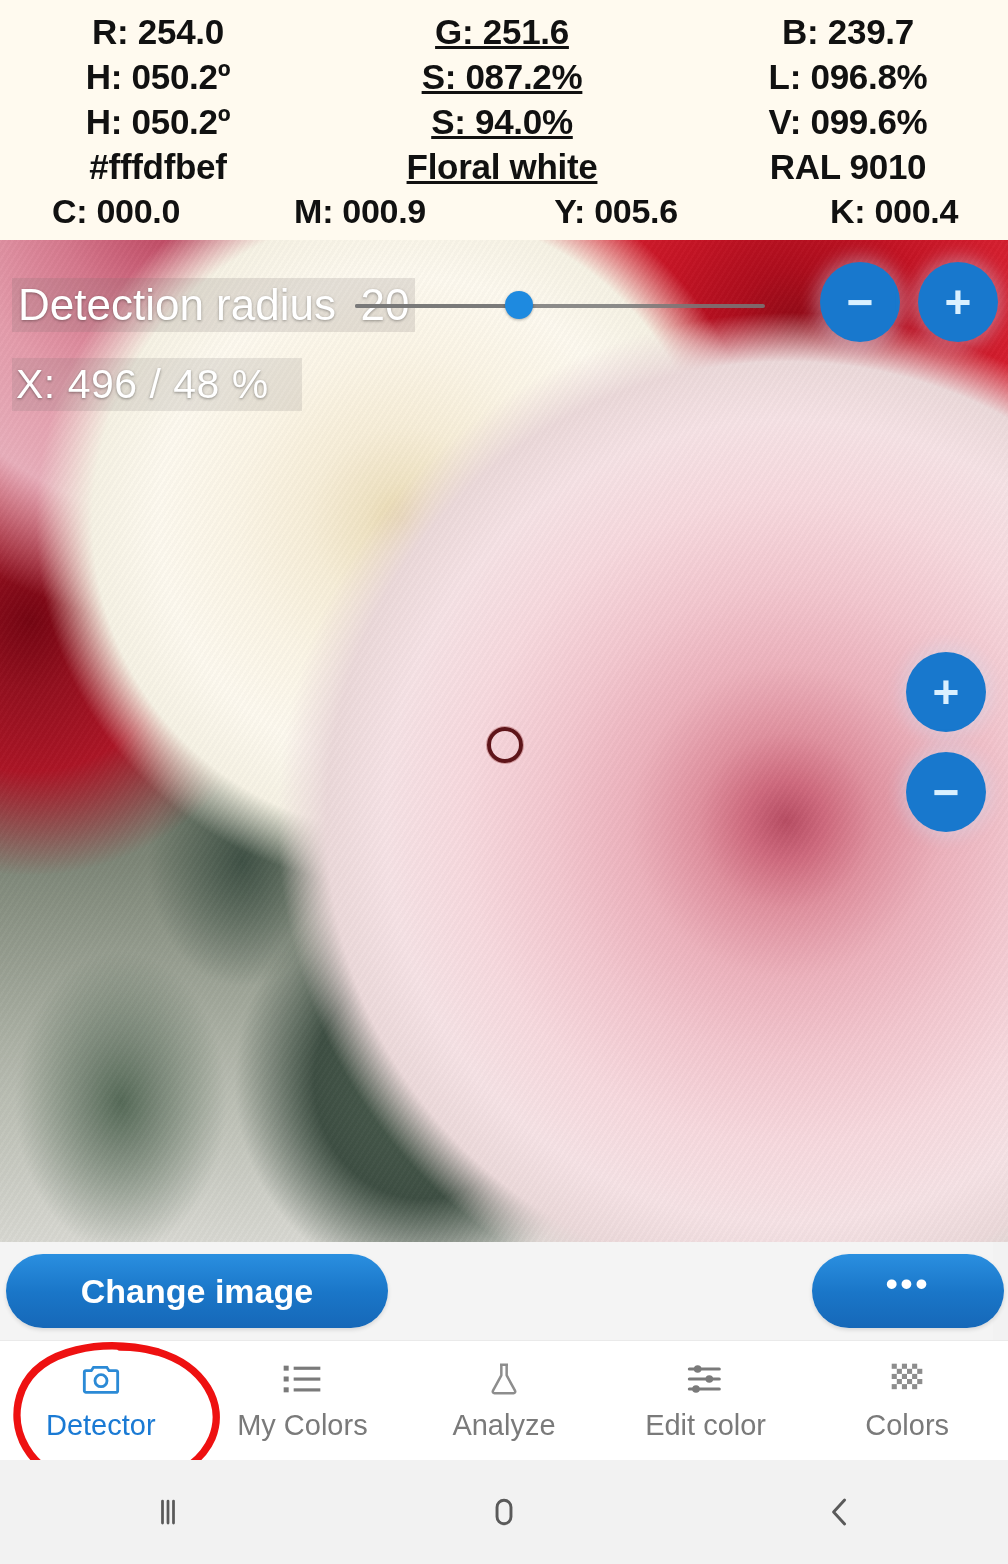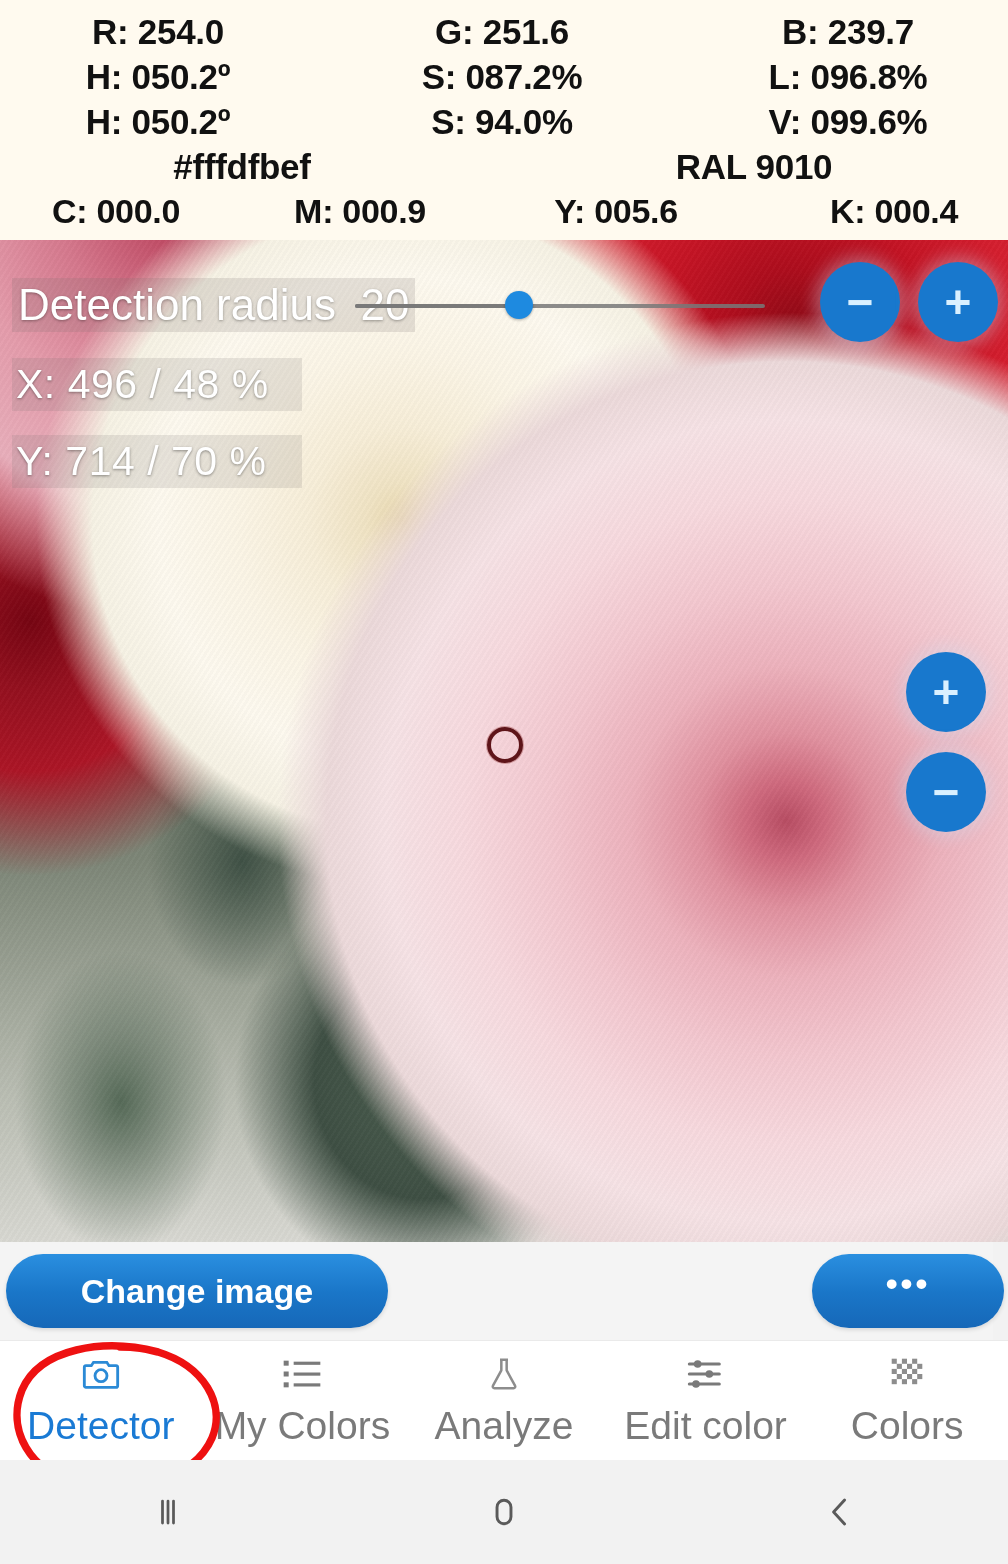--- a/index.html
+++ b/index.html
@@ -35,21 +35,21 @@
   .info-cell {
     flex: 1 1 0;
     text-align: center;
     font-size: 35px;
     font-weight: bold;
     color: #111111;
     white-space: nowrap;
     letter-spacing: -0.3px;
   }
   .row-rgb .info-cell:nth-child(1) { transform: translateX(-10px); }
-  .row-rgb .info-cell:nth-child(2) { transform: translateX(-2px); }
+  .row-rgb .info-cell:nth-child(2) { transform: translateX(-2px); text-decoration: underline; }
   .row-rgb .info-cell:nth-child(3) { transform: translateX(8px); }
   .row-cmyk .info-cell { font-size: 34px; }
   .row-cmyk .info-cell:nth-child(1) { transform: translateX(-10px); }
   .row-cmyk .info-cell:nth-child(2) { transform: translateX(-18px); }
   .row-cmyk .info-cell:nth-child(3) { transform: translateX(-14px); }
   .row-cmyk .info-cell:nth-child(4) { transform: translateX(12px); }
 
   
   .photo-area {
     position: absolute;
@@ -245,21 +245,21 @@
     flex: 1 1 0;
     height: 120px;
     display: flex;
     flex-direction: column;
     align-items: center;
     justify-content: center;
     gap: 10px;
     cursor: pointer;
   }
   .tab-icon { height: 40px; display: flex; align-items: center; justify-content: center; }
-  .tab-label { font-size: 39px; color: #7a7a7a; white-space: nowrap; }
+  .tab-label { font-size: 29px; color: #7a7a7a; white-space: nowrap; }
   .tab.active .tab-label { color: #1a7ad4; }
 
   
   .annot-ellipse {
     position: absolute;
     left: 8px;
     top: 1338px;
     width: 218px;
     height: 158px;
     pointer-events: none;
@@ -303,20 +303,21 @@
     </div>
 
     <div class="info-row row-rgb">
       <div class="info-cell">H: 050.2º</div>
       <div class="info-cell">S: 94.0%</div>
       <div class="info-cell">V: 099.6%</div>
     </div>
 
     <div class="info-row row-rgb">
       <div class="info-cell">#fffdfbef</div>
+      <div class="info-cell">Floral white</div>
       <div class="info-cell">RAL 9010</div>
     </div>
 
     <div class="info-row row-cmyk">
       <div class="info-cell">C: 000.0</div>
       <div class="info-cell">M: 000.9</div>
       <div class="info-cell">Y: 005.6</div>
       <div class="info-cell">K: 000.4</div>
     </div>
 
@@ -335,21 +336,20 @@
         <div class="slider-fill" id="sliderFill" style="width: 40%;"></div>
         <div class="slider-thumb" id="sliderThumb" style="left: 40%;"></div>
       </div>
     </div>
 
     <div class="circ-btn rad-minus">−</div>
     <div class="circ-btn rad-plus">+</div>
 
     <div class="xy-block">
       <div class="xy-line">X: 496  /  48 %</div>
-      <div class="xy-line">Y: 714  /  70 %</div>
     </div>
 
     <div class="circ-btn zoom-plus">+</div>
     <div class="circ-btn zoom-minus">−</div>
 
     <div class="picker-ring"></div>
   </div>
 
   <div class="action-bar">
     <button class="pill pill-change">Change image</button>

